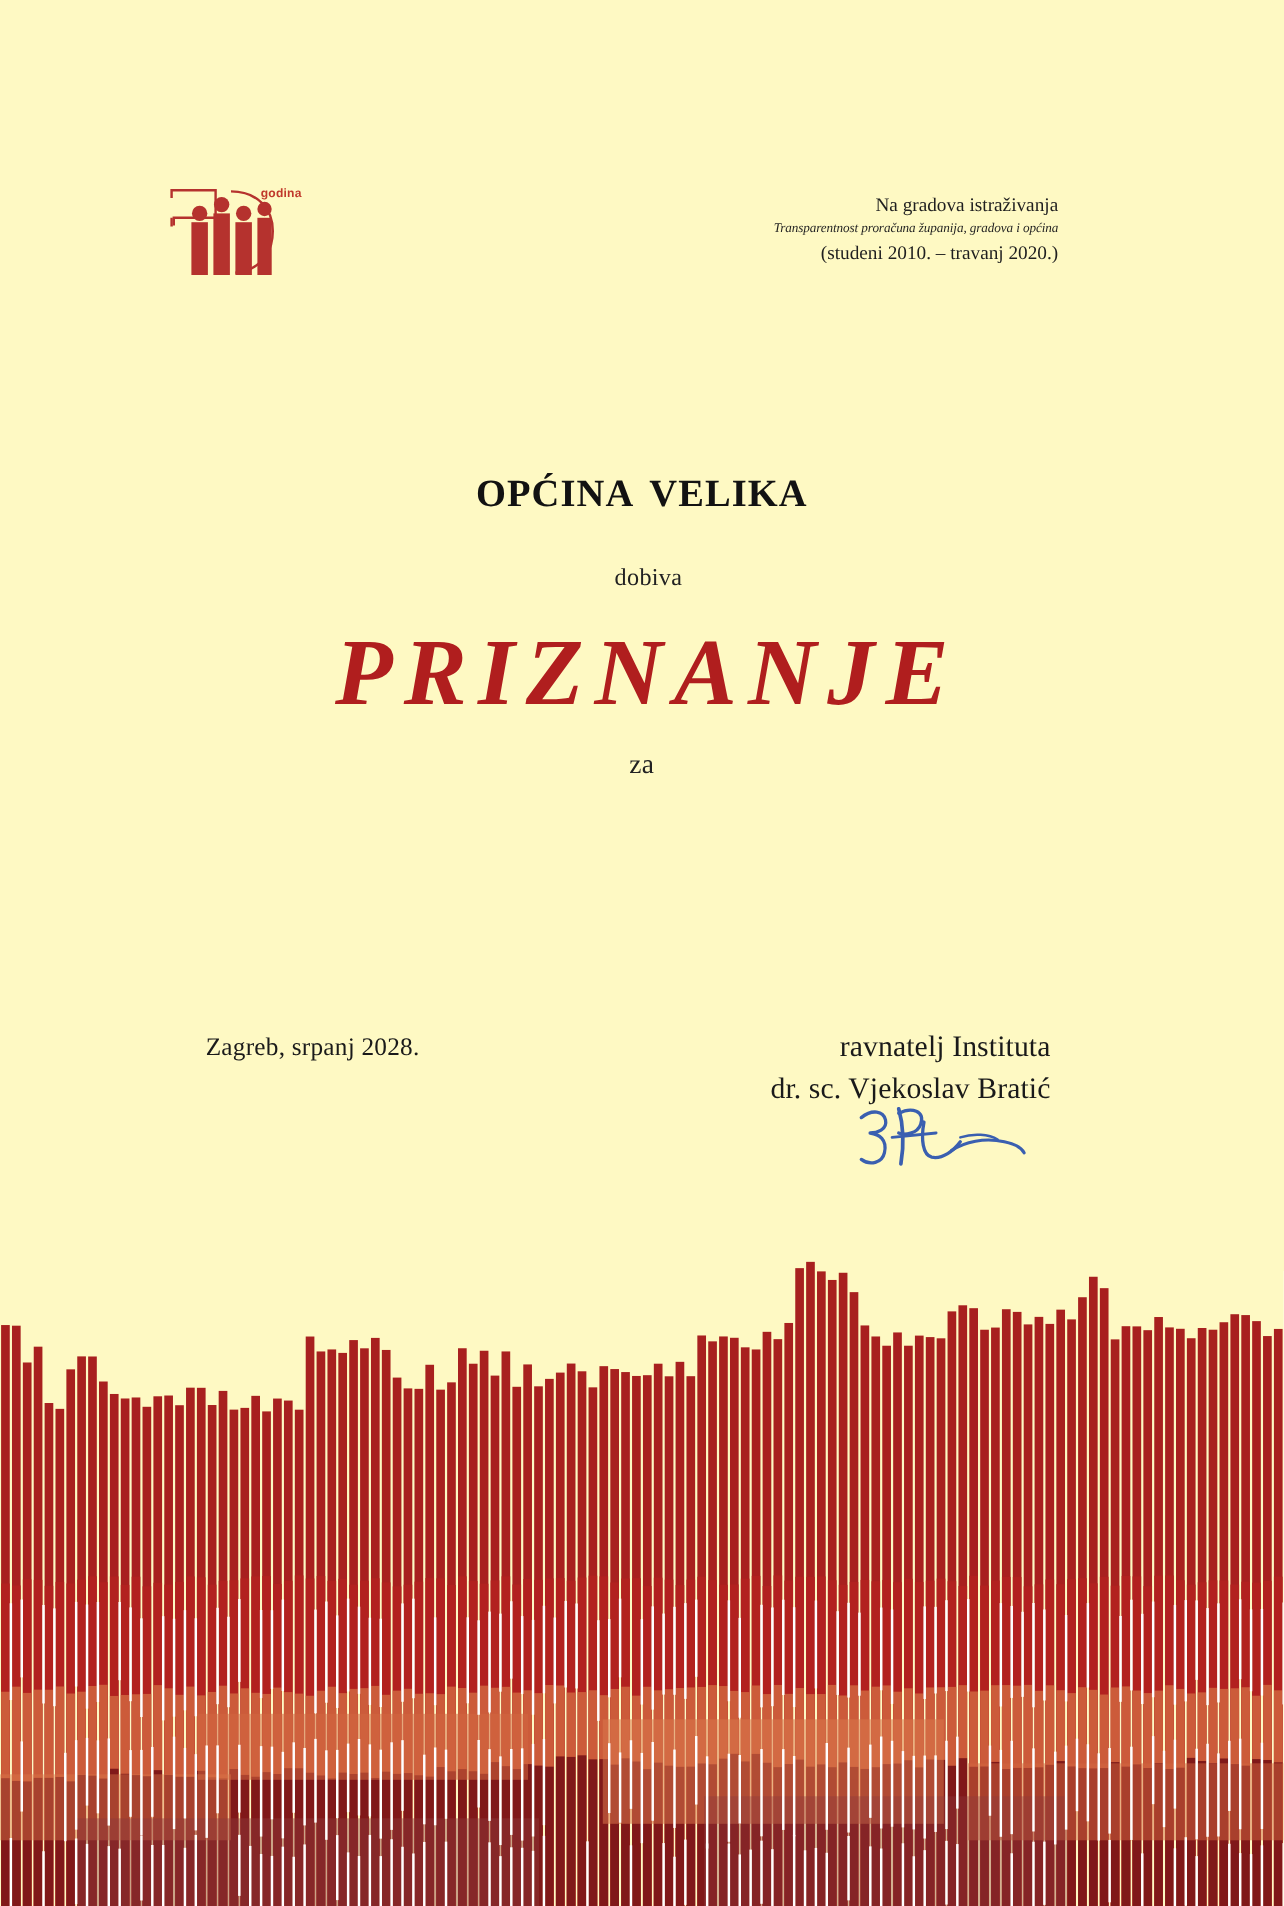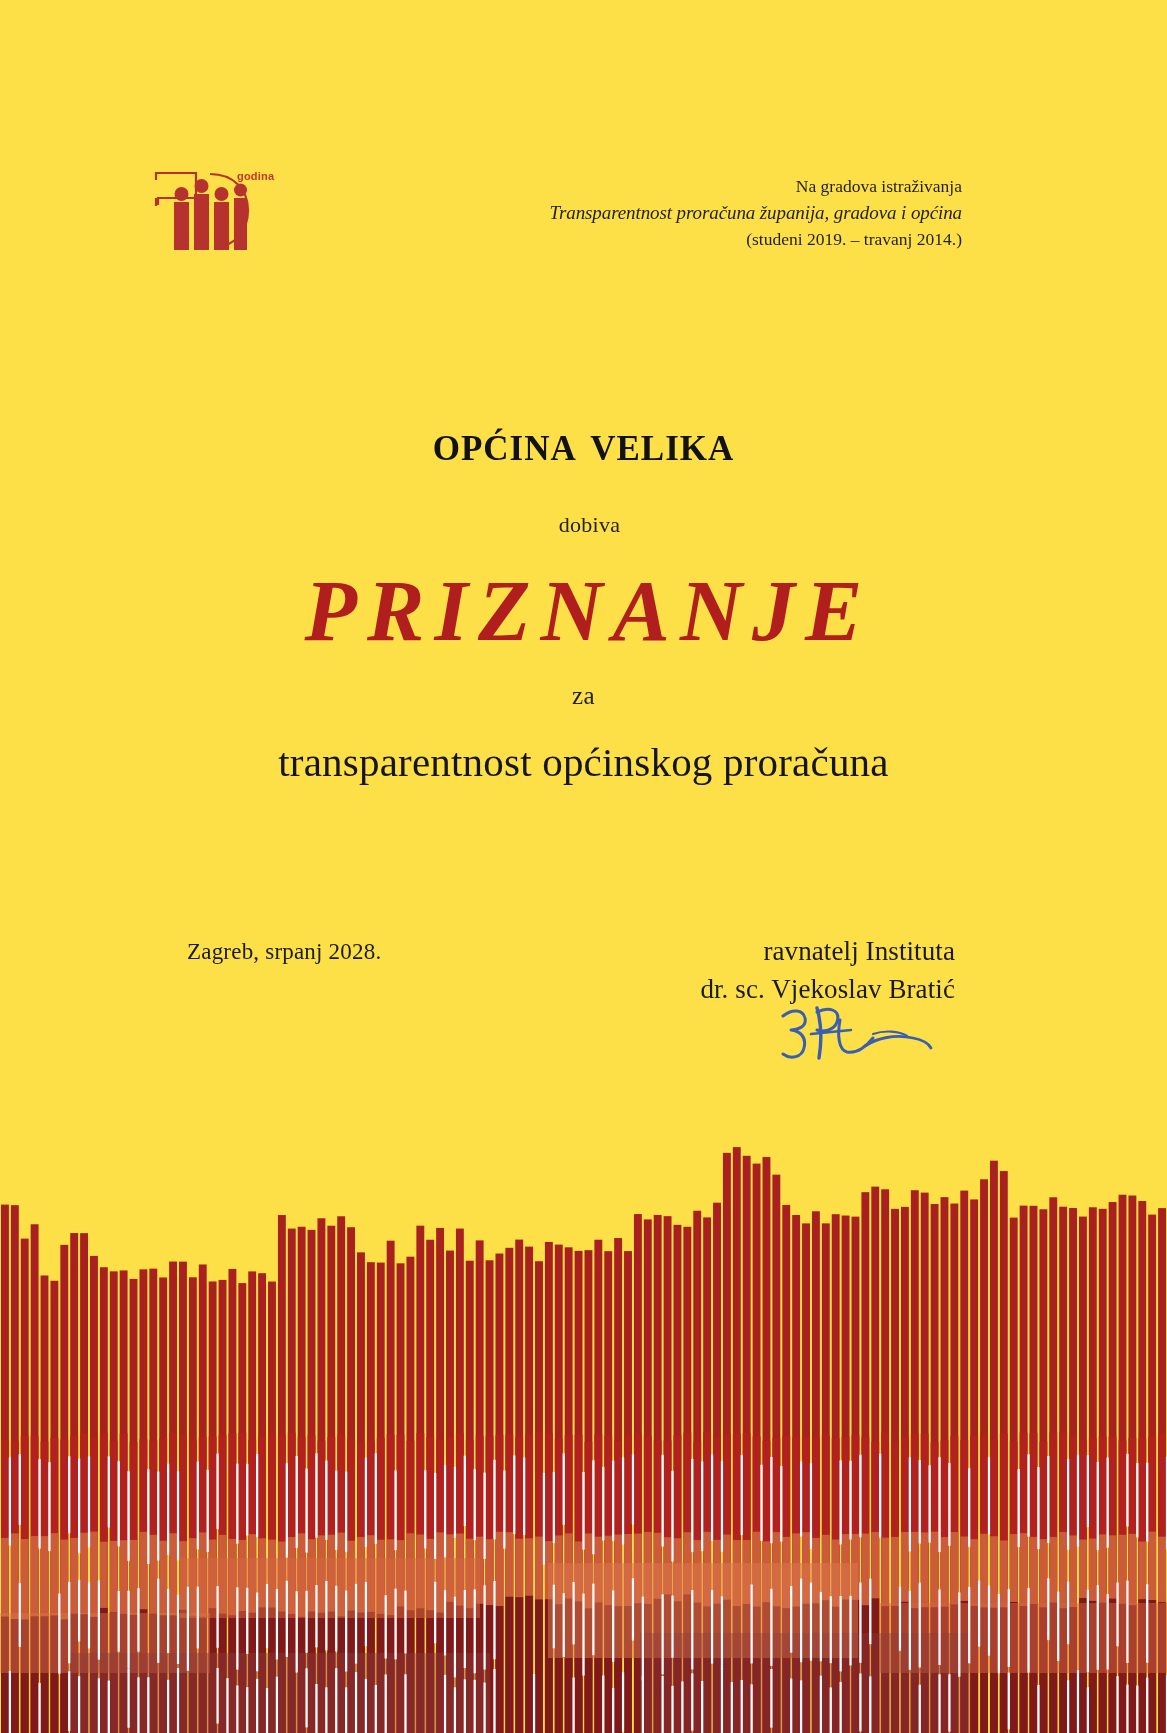--- a/index.html
+++ b/index.html
@@ -14,21 +14,21 @@
     position: relative;
     overflow: hidden;
     font-family: "Liberation Serif", "DejaVu Serif", serif;
     color: #1a1a1a;
     -webkit-font-smoothing: antialiased;
   }
 
   .page {
     position: absolute;
     inset: 0;
-    background: #fde047;
+    background: #fef9c3;
   }
 
   
   .header {
     position: absolute;
     top: 168px;
     left: 0;
     right: 0;
     height: 110px;
   }
@@ -75,21 +75,21 @@
     position: absolute;
     right: 205px;
     top: 6px;
     text-align: right;
     line-height: 1.45;
     font-size: 17.5px;
     color: #1f1f1f;
   }
   .header-note .ital {
     font-style: italic;
-    font-size: 19px;
+    font-size: 12px;
     letter-spacing: -0.1px;
   }
 
   
   .cert {
     position: absolute;
     top: 418px;
     left: 0;
     right: 0;
     text-align: center;
@@ -215,31 +215,30 @@
           <circle cx="69.5" cy="26" r="7" fill="#b5322e"></circle>
           <circle cx="88.5" cy="22" r="6.5" fill="#b5322e"></circle>
         </svg>
         <span class="logo-godina">godina</span>
       </div>
     </div>
 
     <div class="header-note">
       <div>Na gradova istraživanja</div>
       <div class="ital">Transparentnost proračuna županija, gradova i općina</div>
-      <div>(studeni 2019. – travanj 2014.)</div>
+      <div>(studeni 2010. – travanj 2020.)</div>
     </div>
 
   </div>
 
   <div class="cert">
     <div class="recipient">Općina Velika</div>
     <div class="lead">dobiva</div>
     <div class="award">PRIZNANJE</div>
     <div class="for-word">za</div>
-    <div class="reason">transparentnost općinskog proračuna</div>
   </div>
 
   <div class="sig-row">
     <div class="place-date">Zagreb, srpanj 2028.</div>
     <div class="signer">
       <div>ravnatelj Instituta</div>
       <div>dr. sc. Vjekoslav Bratić</div>
     </div>
     <div class="signature">
       <svg width="160" height="70" viewBox="0 0 160 70" aria-hidden="true">

